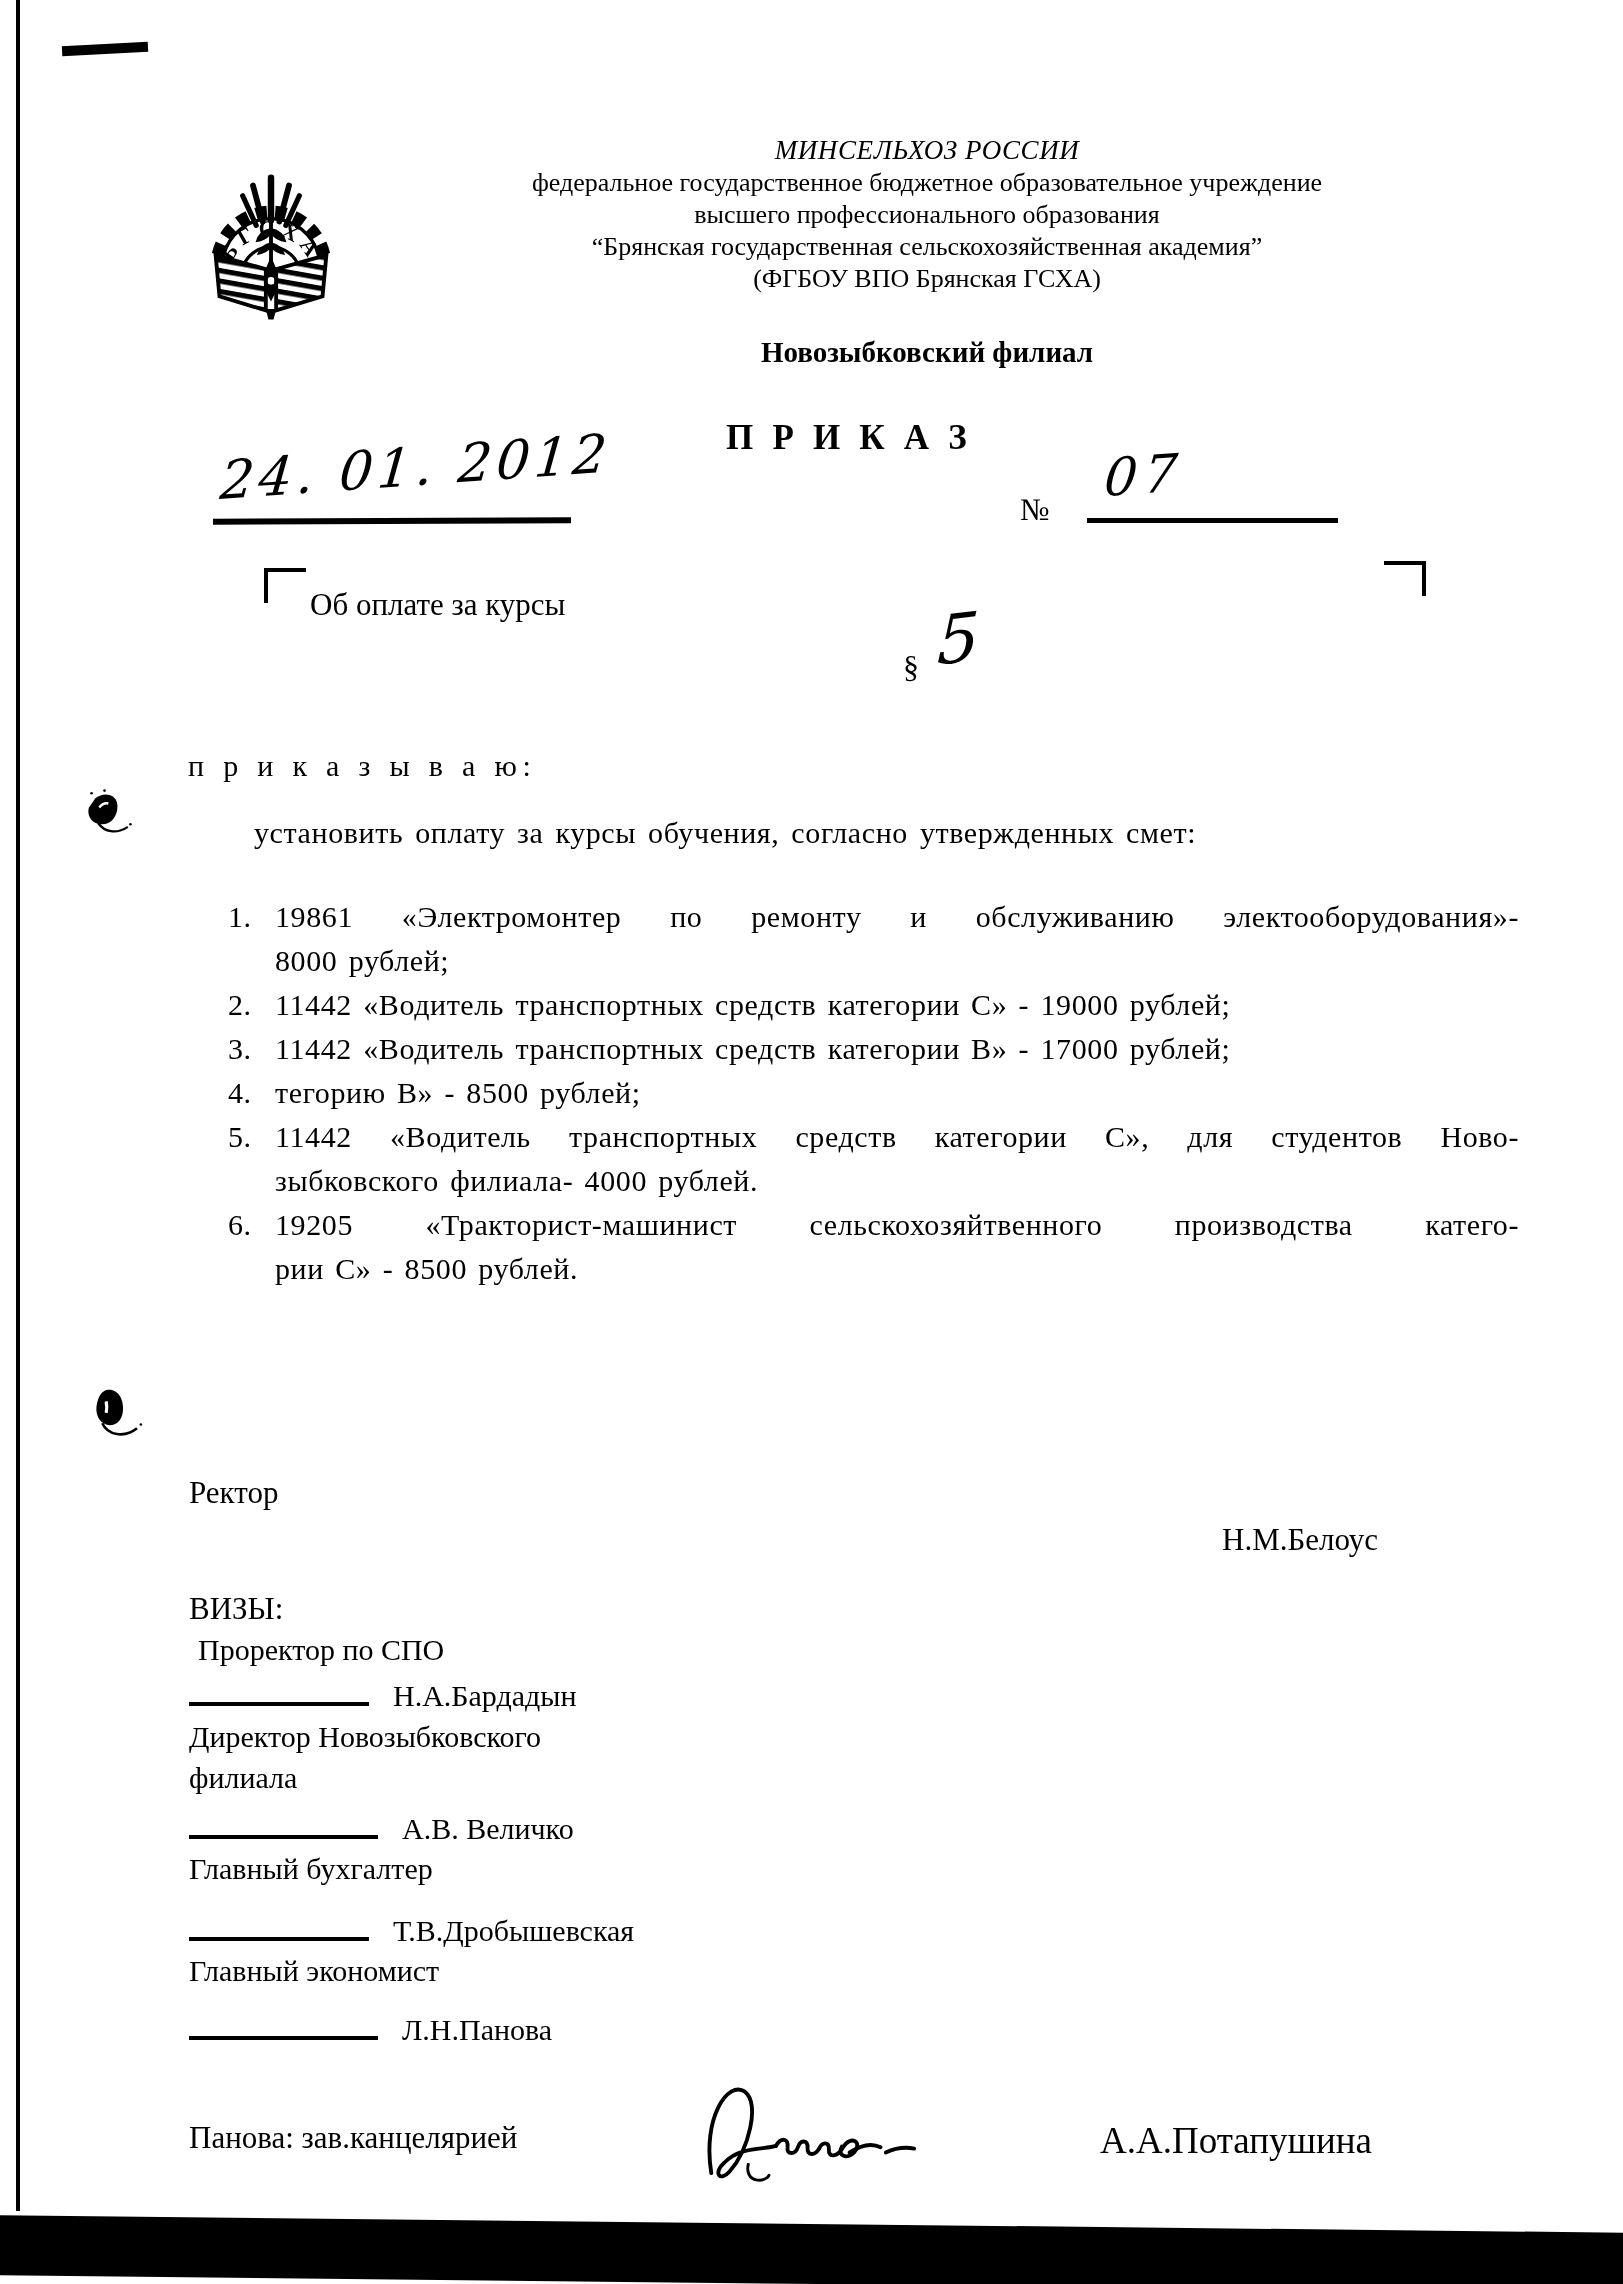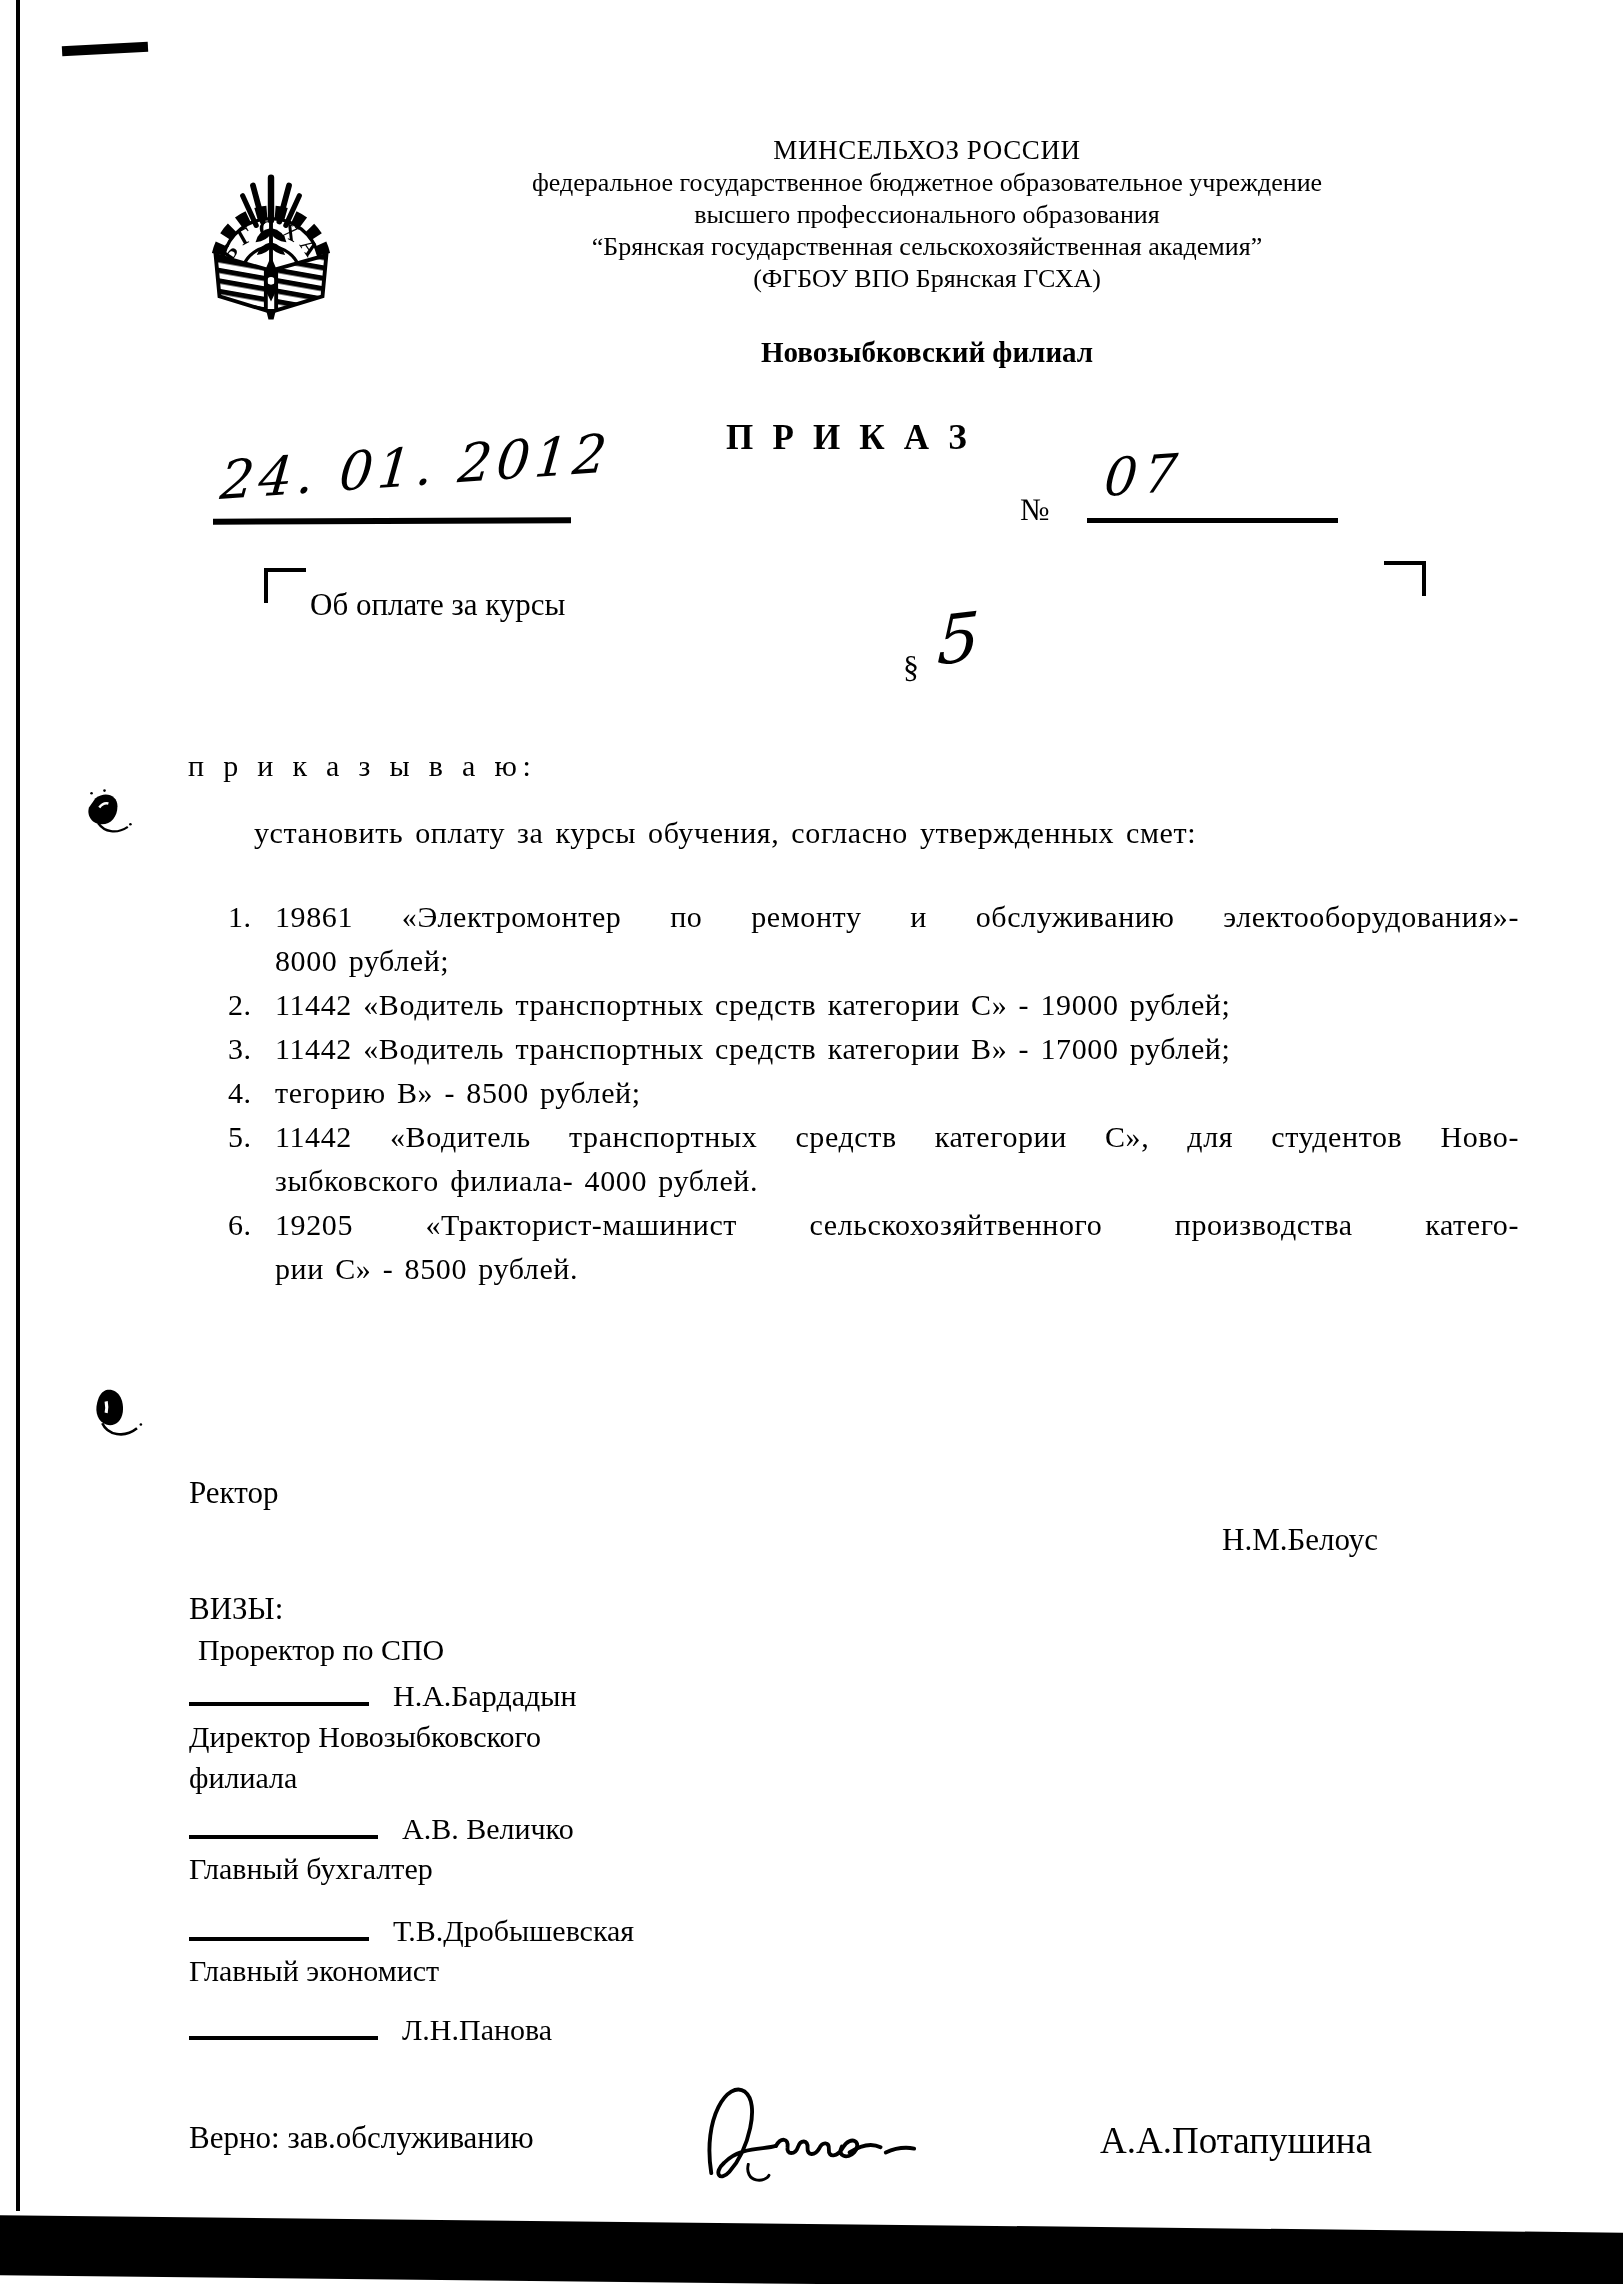--- a/index.html
+++ b/index.html
@@ -8,21 +8,21 @@
   .abs{position:absolute;}
 
   
   .edge-line{left:15.6px;top:0;width:4.5px;height:2211px;background:#000;}
   .top-dash{left:62px;top:44px;width:86px;height:9.7px;background:#000;transform:rotate(-3deg);}
   .bottom-band{left:-10.4px;top:2224px;width:1659px;height:60px;background:#000;
                transform:rotate(0.62deg);transform-origin:center;}
 
   
   .hdr{left:441px;top:133px;width:972px;text-align:center;}
-  .hdr-min{font-size:27px;letter-spacing:0.6px;line-height:34px;}
+  .hdr-min{font-size:27px;letter-spacing:0.6px;line-height:34px;font-style:italic;}
   .hdr-l{font-size:26px;line-height:32px;}
   .hdr-b{font-size:26px;line-height:32px;font-weight:normal;}
   .branch{left:441px;top:336px;width:972px;text-align:center;font-size:29px;font-weight:bold;}
   .doctype{left:441px;top:418px;width:816px;text-align:center;font-size:35px;font-weight:bold;letter-spacing:5.2px;}
 
   
   .hand{font-family:"DejaVu Serif",serif;font-style:italic;letter-spacing:4.5px;
         transform:rotate(-4deg) skewX(-9deg);transform-origin:left bottom;}
   .date-hand{left:218px;top:450px;font-size:53px;}
   .num-hand{left:1102px;top:448px;font-size:52px;letter-spacing:6.5px;}
@@ -216,21 +216,21 @@
   <div class="abs vrow vr2">Главный бухгалтер</div>
   <div class="abs vrow vs2">
     <span class="sig-line"></span><span class="sig-name">Т.В.Дробышевская</span>
   </div>
 
   <div class="abs vrow vr3">Главный экономист</div>
   <div class="abs vrow vs3">
     <span class="sig-line sl-long"></span><span class="sig-name">Л.Н.Панова</span>
   </div>
 
-  <div class="abs cert-l">Верно: зав.обслуживанию</div>
+  <div class="abs cert-l">Панова: зав.канцелярией</div>
   <svg class="abs signature" viewBox="0 0 400 195">
     <g stroke="#000" stroke-width="6" fill="none" stroke-linecap="round">
       <path d="M48,158 C34,72 74,14 100,32 C124,50 106,122 76,156 C62,172 50,158 68,142 C94,116 130,122 148,116"></path>
       <path d="M148,116 c8,-14 20,-12 18,2 c-2,12 12,12 16,0 c4,-12 16,-12 15,1 c-1,12 11,13 18,1 c5,-11 16,-11 15,2 c-1,12 13,12 22,-4 c12,-20 31,-8 17,8 c-10,11 -27,6 -19,-9"></path>
       <path d="M262,126 q28,-18 48,-8"></path>
       <path d="M318,126 q22,-10 44,-6"></path>
     </g>
   </svg>
   <svg class="abs lmark" viewBox="0 0 46 34">
     <path d="M8,2 C5,14 10,24 20,26 C29,28 38,24 40,19" stroke="#000" stroke-width="4.5" fill="none" stroke-linecap="round"></path>

